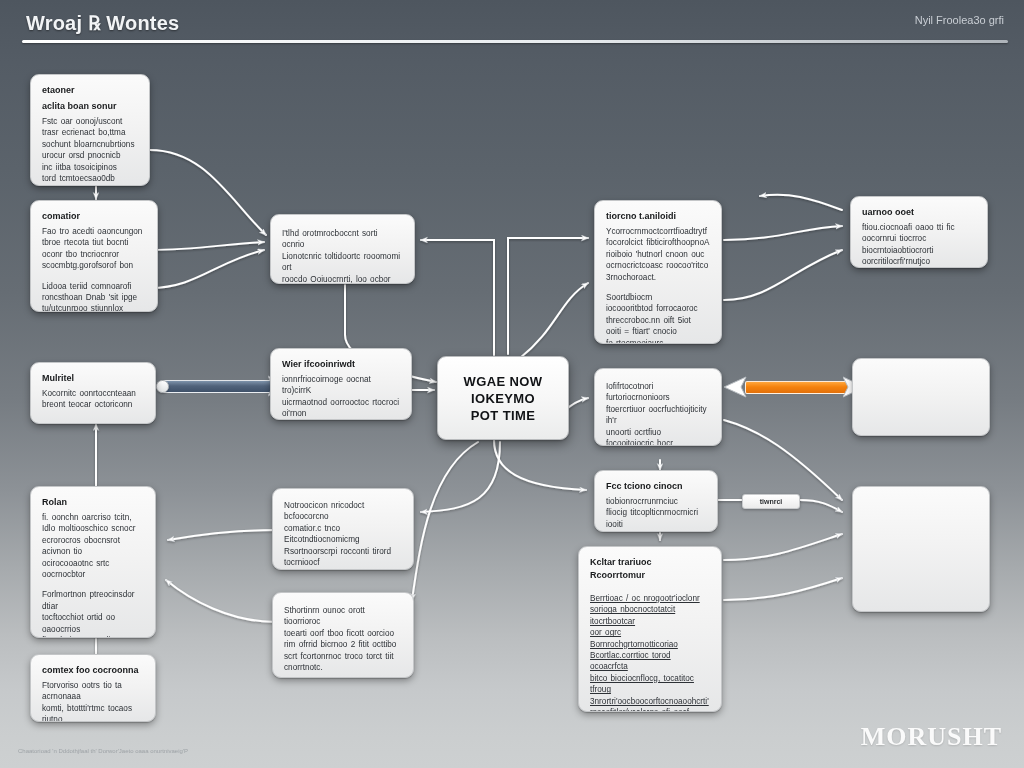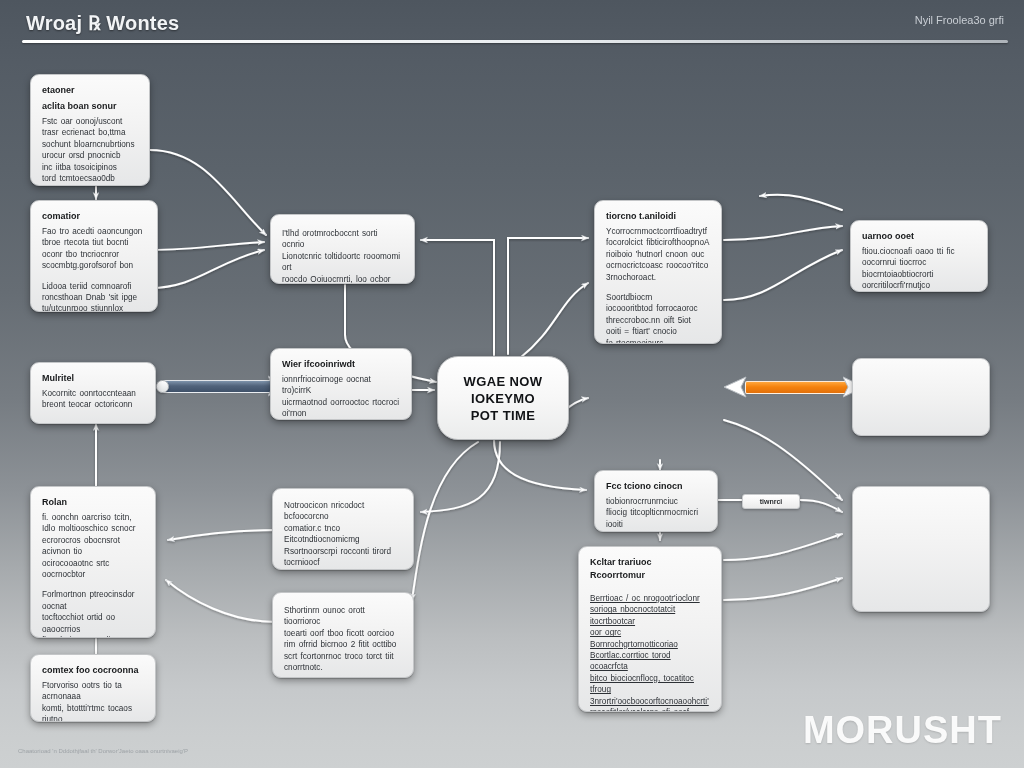--- a/index.html
+++ b/index.html
@@ -85,21 +85,21 @@
     background: linear-gradient(to bottom, #fbfbfb 0%, #f2f2f2 48%, #e6e7e8 100%);
     border: 1px solid #c4c6c8;
     border-radius: 9px;
     box-shadow: 0 3px 7px rgba(0,0,0,.34), 0 1px 1px rgba(0,0,0,.2);
     padding: 9px 11px;
     overflow: hidden;
   }
   .card.center {
     background: linear-gradient(to bottom, #ffffff 0%, #f7f7f7 50%, #ebecec 100%);
     border: 1px solid #b9bbbd;
-    border-radius: 21px;
+    border-radius: 9px;
     box-shadow: 0 4px 11px rgba(0,0,0,.4), 0 1px 2px rgba(0,0,0,.25);
     display: flex;
     flex-direction: column;
     align-items: center;
     justify-content: center;
     padding: 8px 10px;
   }
 
   .c-title {
     font-size: 9px;
@@ -184,25 +184,26 @@
     padding: 1px 6px;
     filter: blur(.5px);
     white-space: nowrap;
   }
 
   
   #watermark {
     position: absolute;
     right: 22px;
     bottom: 16px;
-    font-size: 38px;
+    font-size: 26px;
     font-weight: bold;
     color: rgba(255,255,255,.93);
     letter-spacing: 1px;
     text-shadow: 0 1px 2px rgba(0,0,0,.14);
+    font-family: Liberation Serif, serif;
   }
   #footnote {
     position: absolute;
     left: 18px;
     bottom: 14px;
     font-size: 6px;
     color: #9ea3a7;
     filter: blur(.45px);
     white-space: nowrap;
   }
@@ -334,21 +335,21 @@
 
   <div class="card" style="left:30px; top:486px; width:126px; height:152px;">
     <div class="c-title">Rolan</div>
     <div class="c-body">
       <div>fi. oonchn oarcriso tcitn,</div>
       <div>Idlo moltiooschico scnocr</div>
       <div>ecrorocros obocnsrot acivnon tio</div>
       <div>ocirocooaotnc srtc oocrnocbtor</div>
     </div>
     <div class="c-body">
-      <div>Forlmortnon ptreocinsdor oocnat</div>
+      <div>Forlmortnon ptreocinsdor dtiar</div>
       <div>tocftocchiot ortid oo oaoocrrios</div>
       <div>firmobtrioo.oocor li'rn oaaooori</div>
 
     </div>
   </div>
 
   <div class="card" style="left:30px; top:654px; width:126px; height:68px;">
     <div class="c-title">comtex foo cocroonna</div>
     <div class="c-body">
       <div>Ftorvoriso ootrs tio ta acrnonaaa</div>
@@ -411,20 +412,28 @@
     </div>
     <div class="c-body">
       <div>Soortdbiocrn</div>
       <div>iocoooritbtod forrocaoroc</div>
       <div>threccroboc.nn  oift 5iot</div>
       <div>ooiti =  ftiart' cnocio</div>
       <div>fo rtocmooiaurc.</div>
     </div>
   </div>
 
+  <div class="card" style="left:594px; top:368px; width:128px; height:78px;">
+    <div class="c-body" style="margin-top:3px;">
+      <div>Iofifrtocotnori furtoriocrnonioors</div>
+      <div>ftoercrtiuor oocrfuchtiojticity ih'r</div>
+      <div>unoorti ocrtfiuo focooitoiocric hocr</div>
+
+    </div>
+  </div>
 
   <div class="card" style="left:594px; top:470px; width:124px; height:62px;">
     <div class="c-title">Fcc tciono cinocn</div>
     <div class="c-body">
       <div>tiobionrocrrunrnciuc</div>
       <div>fliocig  titcoplticnrnocrnicri</div>
       <div>iooiti oCitobriocotcrnigocicct</div>
     </div>
   </div>
 
@@ -436,21 +445,21 @@
       <div>sorioga nbocnoctotatcit  itocrtbootcar</div>
       <div>oor ogrc Bornrochgrtornotticoriao</div>
       <div>Bcortlac.corrtioc torod ocoacrfcta</div>
       <div>bitco  biociocnflocg, tocatitoc tfroug</div>
       <div>3nrortri'oocboocorftocnoaoohcrti'</div>
       <div>rsocofitlor/ycalcrgo  ofi oocf ocriocbnitnric</div>
     </div>
 
   </div>
 
-  <div class="card" style="left:850px; top:196px; width:138px; height:72px;margin-top:24px;">
+  <div class="card" style="left:850px; top:196px; width:138px; height:72px;">
     <div class="c-title">uarnoo ooet</div>
     <div class="c-body">
       <div>ftiou.ciocnoafi oaoo tti  fic oocornrui tiocrroc</div>
       <div>biocrntoiaobtiocrorti  oorcritilocrfi'rnutjco</div>
       <div>ocbtiotoc.filtic. ociocrtlug tonrocnaouliritia</div>
 
     </div>
   </div>
 
   <div class="card" style="left:852px; top:358px; width:138px; height:78px;">

